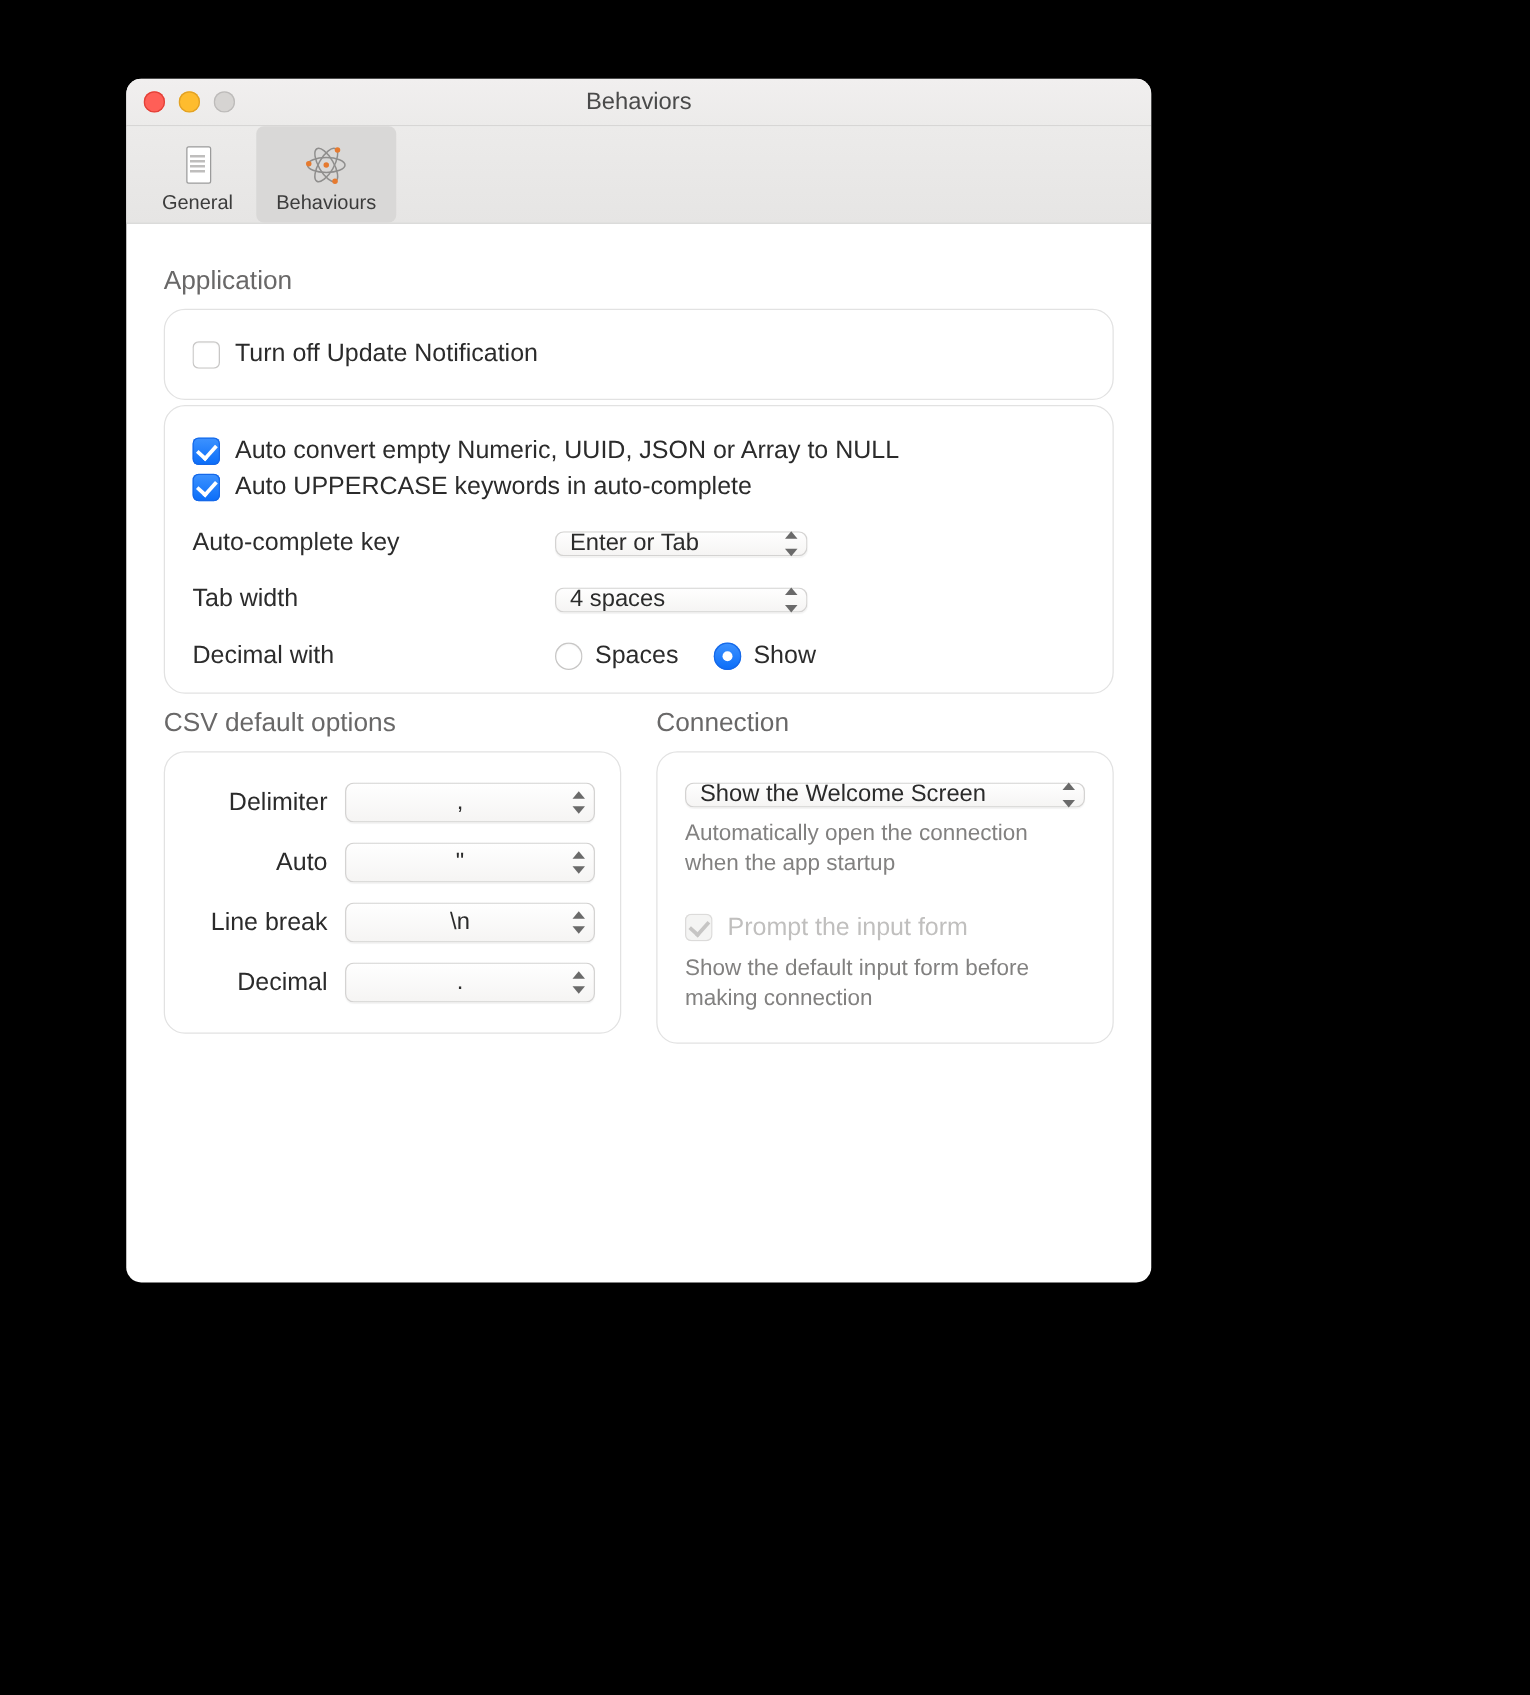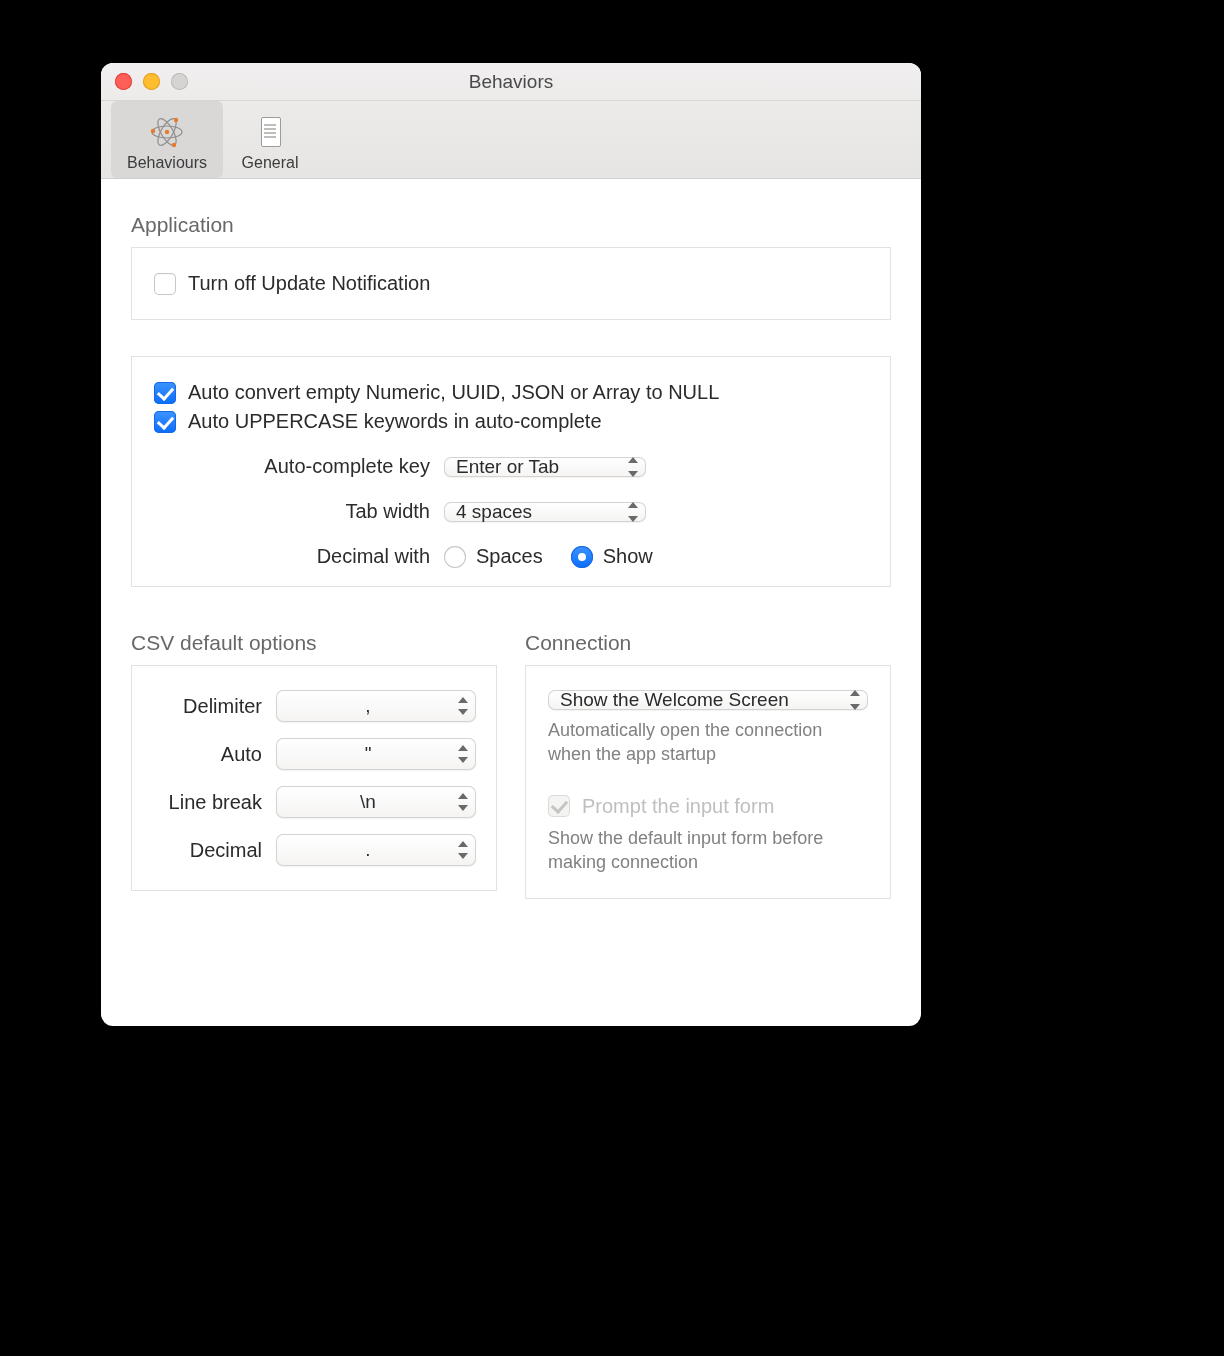--- a/index.html
+++ b/index.html
@@ -108,23 +108,23 @@
   }
 
   .section-title {
     font-size: 21px;
     color: #696868;
     margin-bottom: 10px;
     margin-top: 8px;
   }
   .panel {
     border: 1px solid #e2e2e2;
-    border-radius: 0;
+    border-radius: 17px;
     padding: 18px 22px;
-    margin-bottom: 36px;
+    margin-bottom: 4px;
   }
 
   
   .row {
     display:flex;
     align-items:center;
     gap: 12px;
     margin: 6px 0;
   }
   .mac-checkbox {
@@ -167,21 +167,21 @@
   .lbl.dim { color:#c0bfbe; }
 
   
   .formrow {
     display:flex;
     align-items:center;
     margin-top: 22px;
   }
   .formlabel {
     width: 290px;
-    text-align: right;
+    text-align: left;
     padding-right: 14px;
     font-size: 20px;
     color: #2c2c2c;
   }
   .mac-select {
     height: 20px;
     min-width: 200px;
     border-radius: 7px;
     background: linear-gradient(#ffffff,#f5f4f3);
     box-shadow: inset 0 0 0 1px #d4d3d2, 0 1px 1px rgba(0,0,0,.05);
@@ -274,40 +274,40 @@
   <div class="titlebar">
     <div class="traffic">
       <div class="dot red"></div>
       <div class="dot yellow"></div>
       <div class="dot gray"></div>
     </div>
     <div class="title">Behaviors</div>
   </div>
 
   <div class="toolbar">
+    <div class="tbitem">
+      <div class="tbicon doc"></div>
+      <div class="tblabel">General</div>
+    </div>
     <div class="tbitem wide selected">
       <div class="tbicon atom">
         <svg viewBox="0 0 36 36">
           <g fill="none" stroke="#8f8e8d" stroke-width="1.2">
             <ellipse cx="18" cy="18" rx="15" ry="6"></ellipse>
             <ellipse cx="18" cy="18" rx="15" ry="6" transform="rotate(60 18 18)"></ellipse>
             <ellipse cx="18" cy="18" rx="15" ry="6" transform="rotate(-60 18 18)"></ellipse>
           </g>
           <circle cx="18" cy="18" r="2.2" fill="#e67a2f"></circle>
           <circle cx="4" cy="17" r="2.2" fill="#e67a2f"></circle>
           <circle cx="27" cy="6" r="2.2" fill="#e67a2f"></circle>
           <circle cx="25" cy="31" r="2.2" fill="#e67a2f"></circle>
         </svg>
       </div>
       <div class="tblabel">Behaviours</div>
     </div>
-    <div class="tbitem">
-      <div class="tbicon doc"></div>
-      <div class="tblabel">General</div>
-    </div>
   </div>
 
   <div class="content">
 
     <div class="section-title">Application</div>
     <div class="panel">
       <div class="row">
         <div class="mac-checkbox unchecked"></div>
         <div class="lbl">Turn off Update Notification</div>
       </div>

